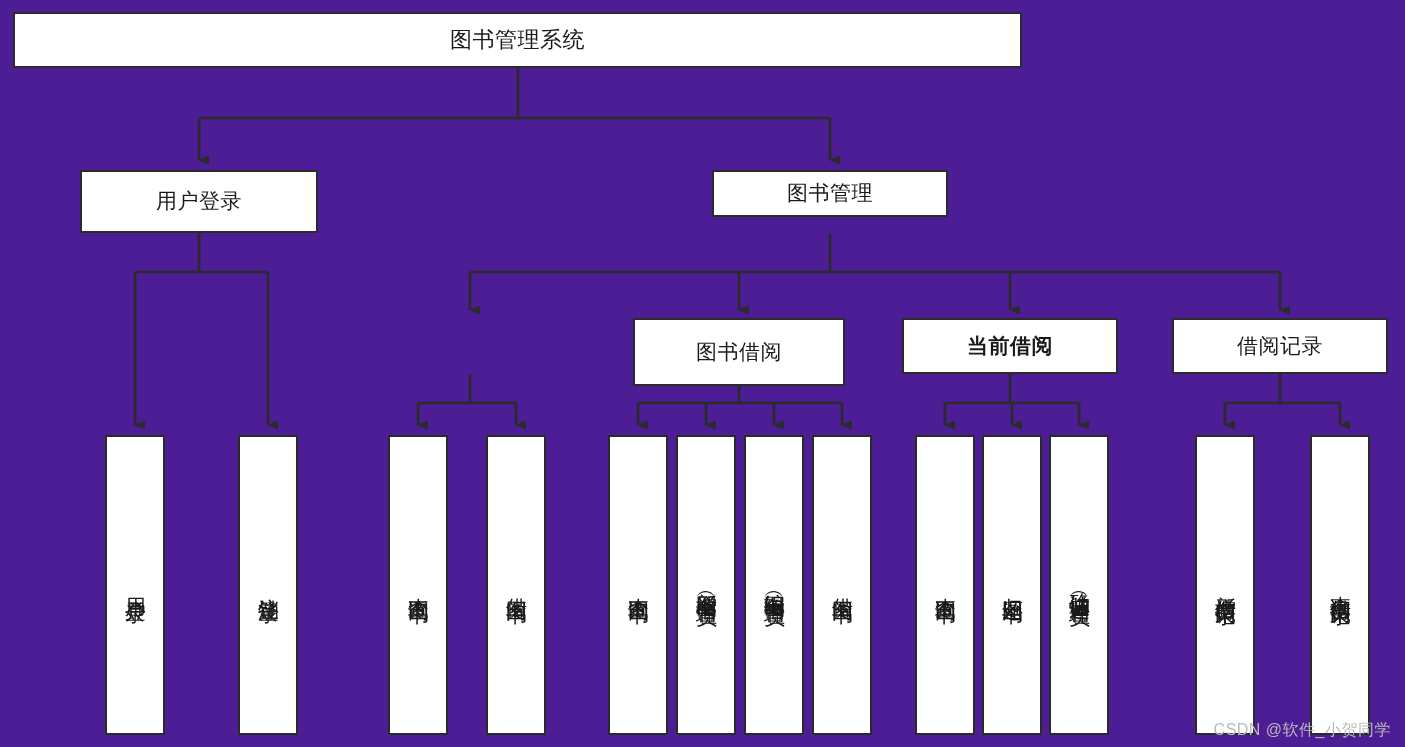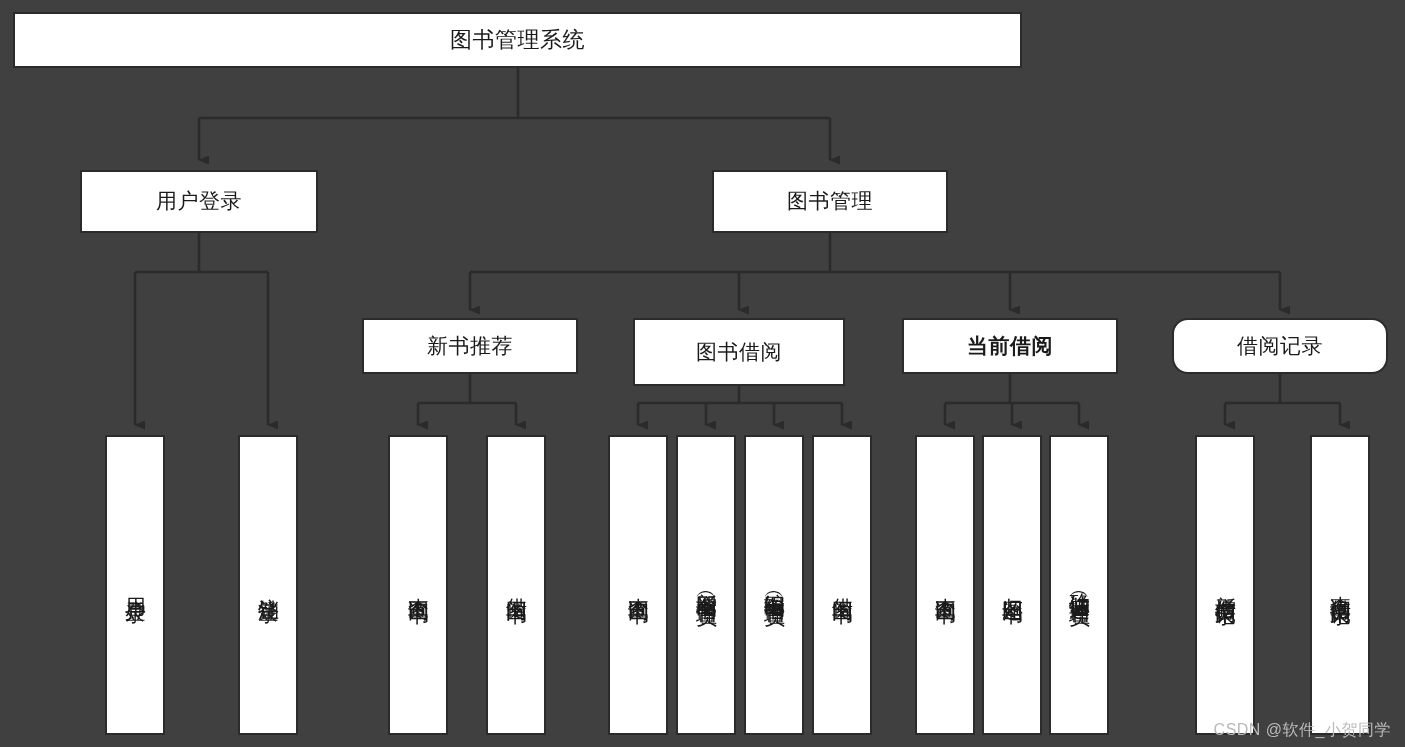--- a/index.html
+++ b/index.html
@@ -7,21 +7,21 @@
     padding: 0;
     background: #ffffff;
   }
   body {
     font-family: "Liberation Sans", "DejaVu Sans", sans-serif;
   }
   #diagram-root {
     position: relative;
     width: 1405px;
     height: 747px;
-    background: #404040;
+    background: #4c1d95;
     overflow: hidden;
   }
   svg.connectors {
     position: absolute;
     left: 0;
     top: 0;
     width: 1405px;
     height: 747px;
     pointer-events: none;
   }
@@ -123,34 +123,31 @@
     </g>
   </svg>
 
   <div class="node root" style="left:13px; top:12px; width:1009px; height:56px;">
     <span class="label">图书管理系统</span>
   </div>
 
   <div class="node level2" style="left:80px; top:170px; width:238px; height:63px;">
     <span class="label">用户登录</span>
   </div>
-  <div class="node level2" style="left:712px; top:170px; width:236px; height:63px;">
+  <div class="node level2" style="left:712px; top:170px; width:236px; height:47px;">
     <span class="label">图书管理</span>
   </div>
 
-  <div class="node level3" style="left:362px; top:318px; width:216px; height:56px;">
-    <span class="label">新书推荐</span>
-  </div>
   <div class="node level3" style="left:633px; top:318px; width:212px; height:68px;">
     <span class="label">图书借阅</span>
   </div>
   <div class="node level3" style="left:902px; top:318px; width:216px; height:56px;font-weight:bold;">
     <span class="label">当前借阅</span>
   </div>
-  <div class="node level3" style="left:1172px; top:318px; width:216px; height:56px;border-radius:16px;">
+  <div class="node level3" style="left:1172px; top:318px; width:216px; height:56px;">
     <span class="label">借阅记录</span>
   </div>
 
   <div class="node leaf" style="left:105px; top:435px; width:60px; height:300px;">
     <span class="label">用户登录</span>
   </div>
   <div class="node leaf" style="left:238px; top:435px; width:60px; height:300px;">
     <span class="label">注销登录</span>
   </div>
 

